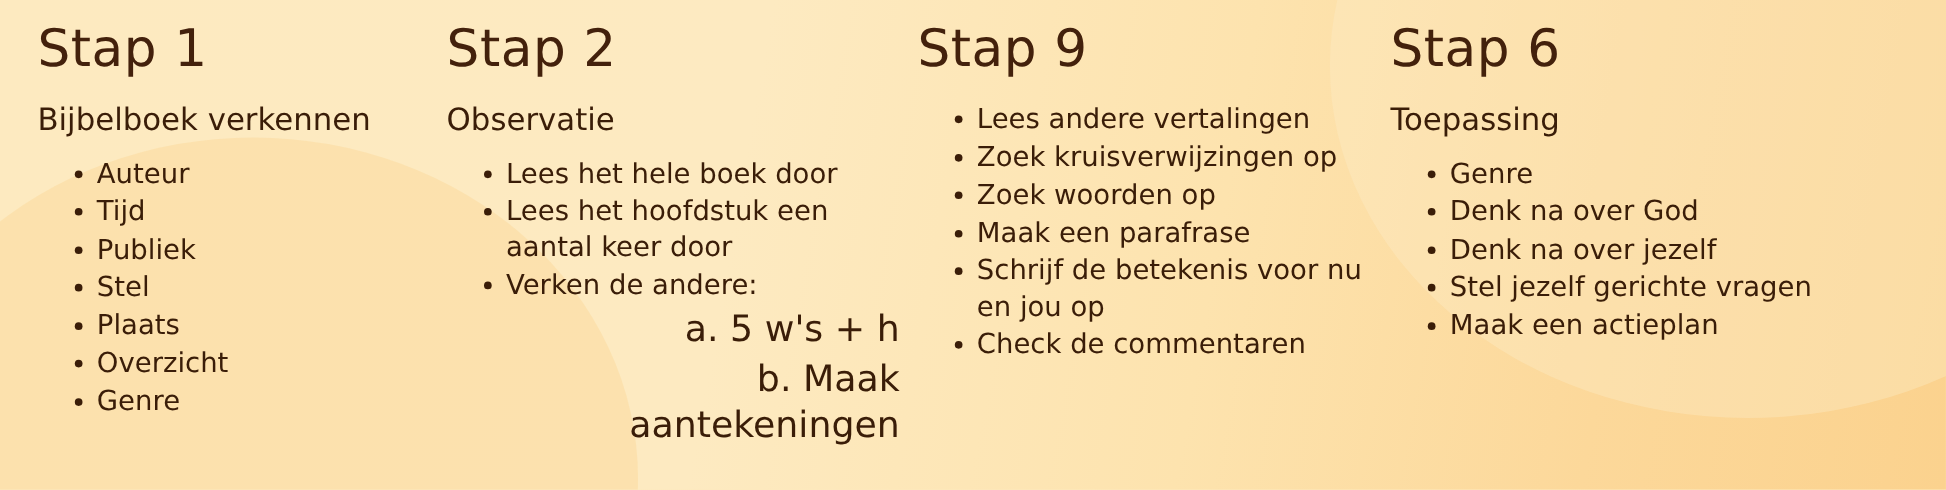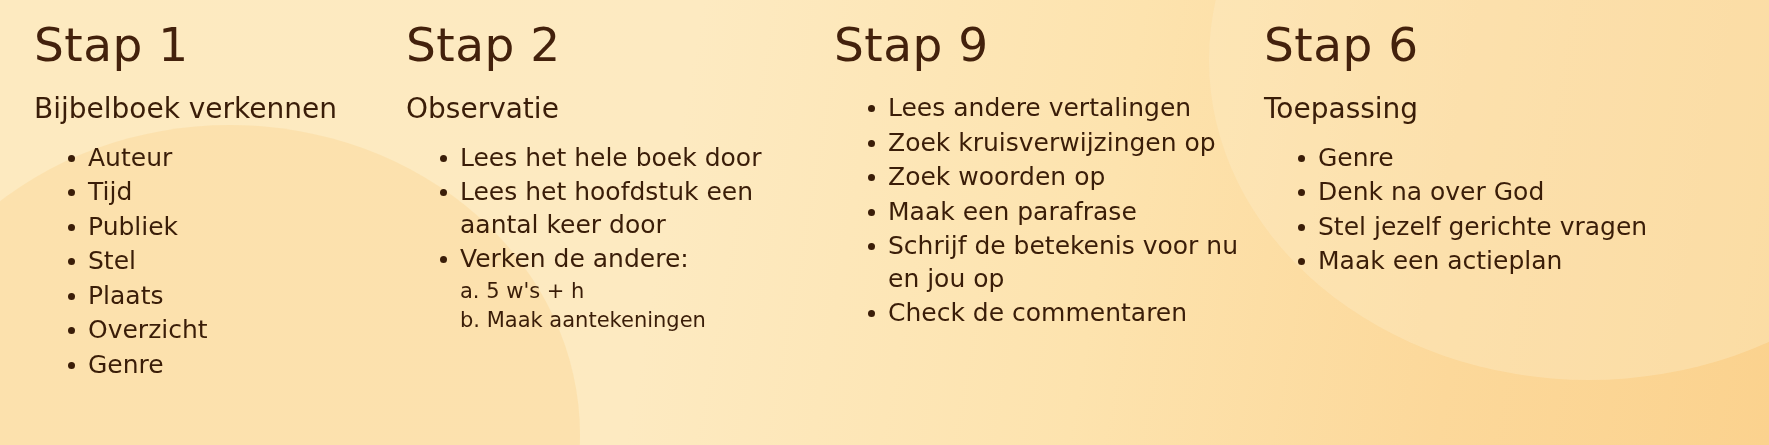--- a/index.html
+++ b/index.html
@@ -95,25 +95,26 @@
     position: absolute;
     left: 18px;
     top: 13px;
     width: 7px;
     height: 7px;
     border-radius: 50%;
     background: #3a1d08;
   }
   ul.step-list li.sub {
     position: relative;
-    font-size: 21px;
+    font-size: 33px;
     color: #3a1d08;
     line-height: 1.3;
     padding-left: 38px;
     margin-bottom: 2px;
+    text-align: right;
   }
 </style>
 </head>
 <body>
 
 <div class="canvas">
   <div class="columns">
 
     <div class="column col-0">
       <div class="step-title">Stap 1</div>
@@ -152,19 +153,20 @@
         <li class="bullet">Check de commentaren</li>
       </ul>
     </div>
 
     <div class="column col-3">
       <div class="step-title">Stap 6</div>
       <div class="step-heading">Toepassing</div>
       <ul class="step-list">
         <li class="bullet">Genre</li>
         <li class="bullet">Denk na over God</li>
+        <li class="bullet">Denk na over jezelf</li>
         <li class="bullet">Stel jezelf gerichte vragen</li>
         <li class="bullet">Maak een actieplan</li>
       </ul>
     </div>
 
   </div>
 </div>
 
 </body></html>

